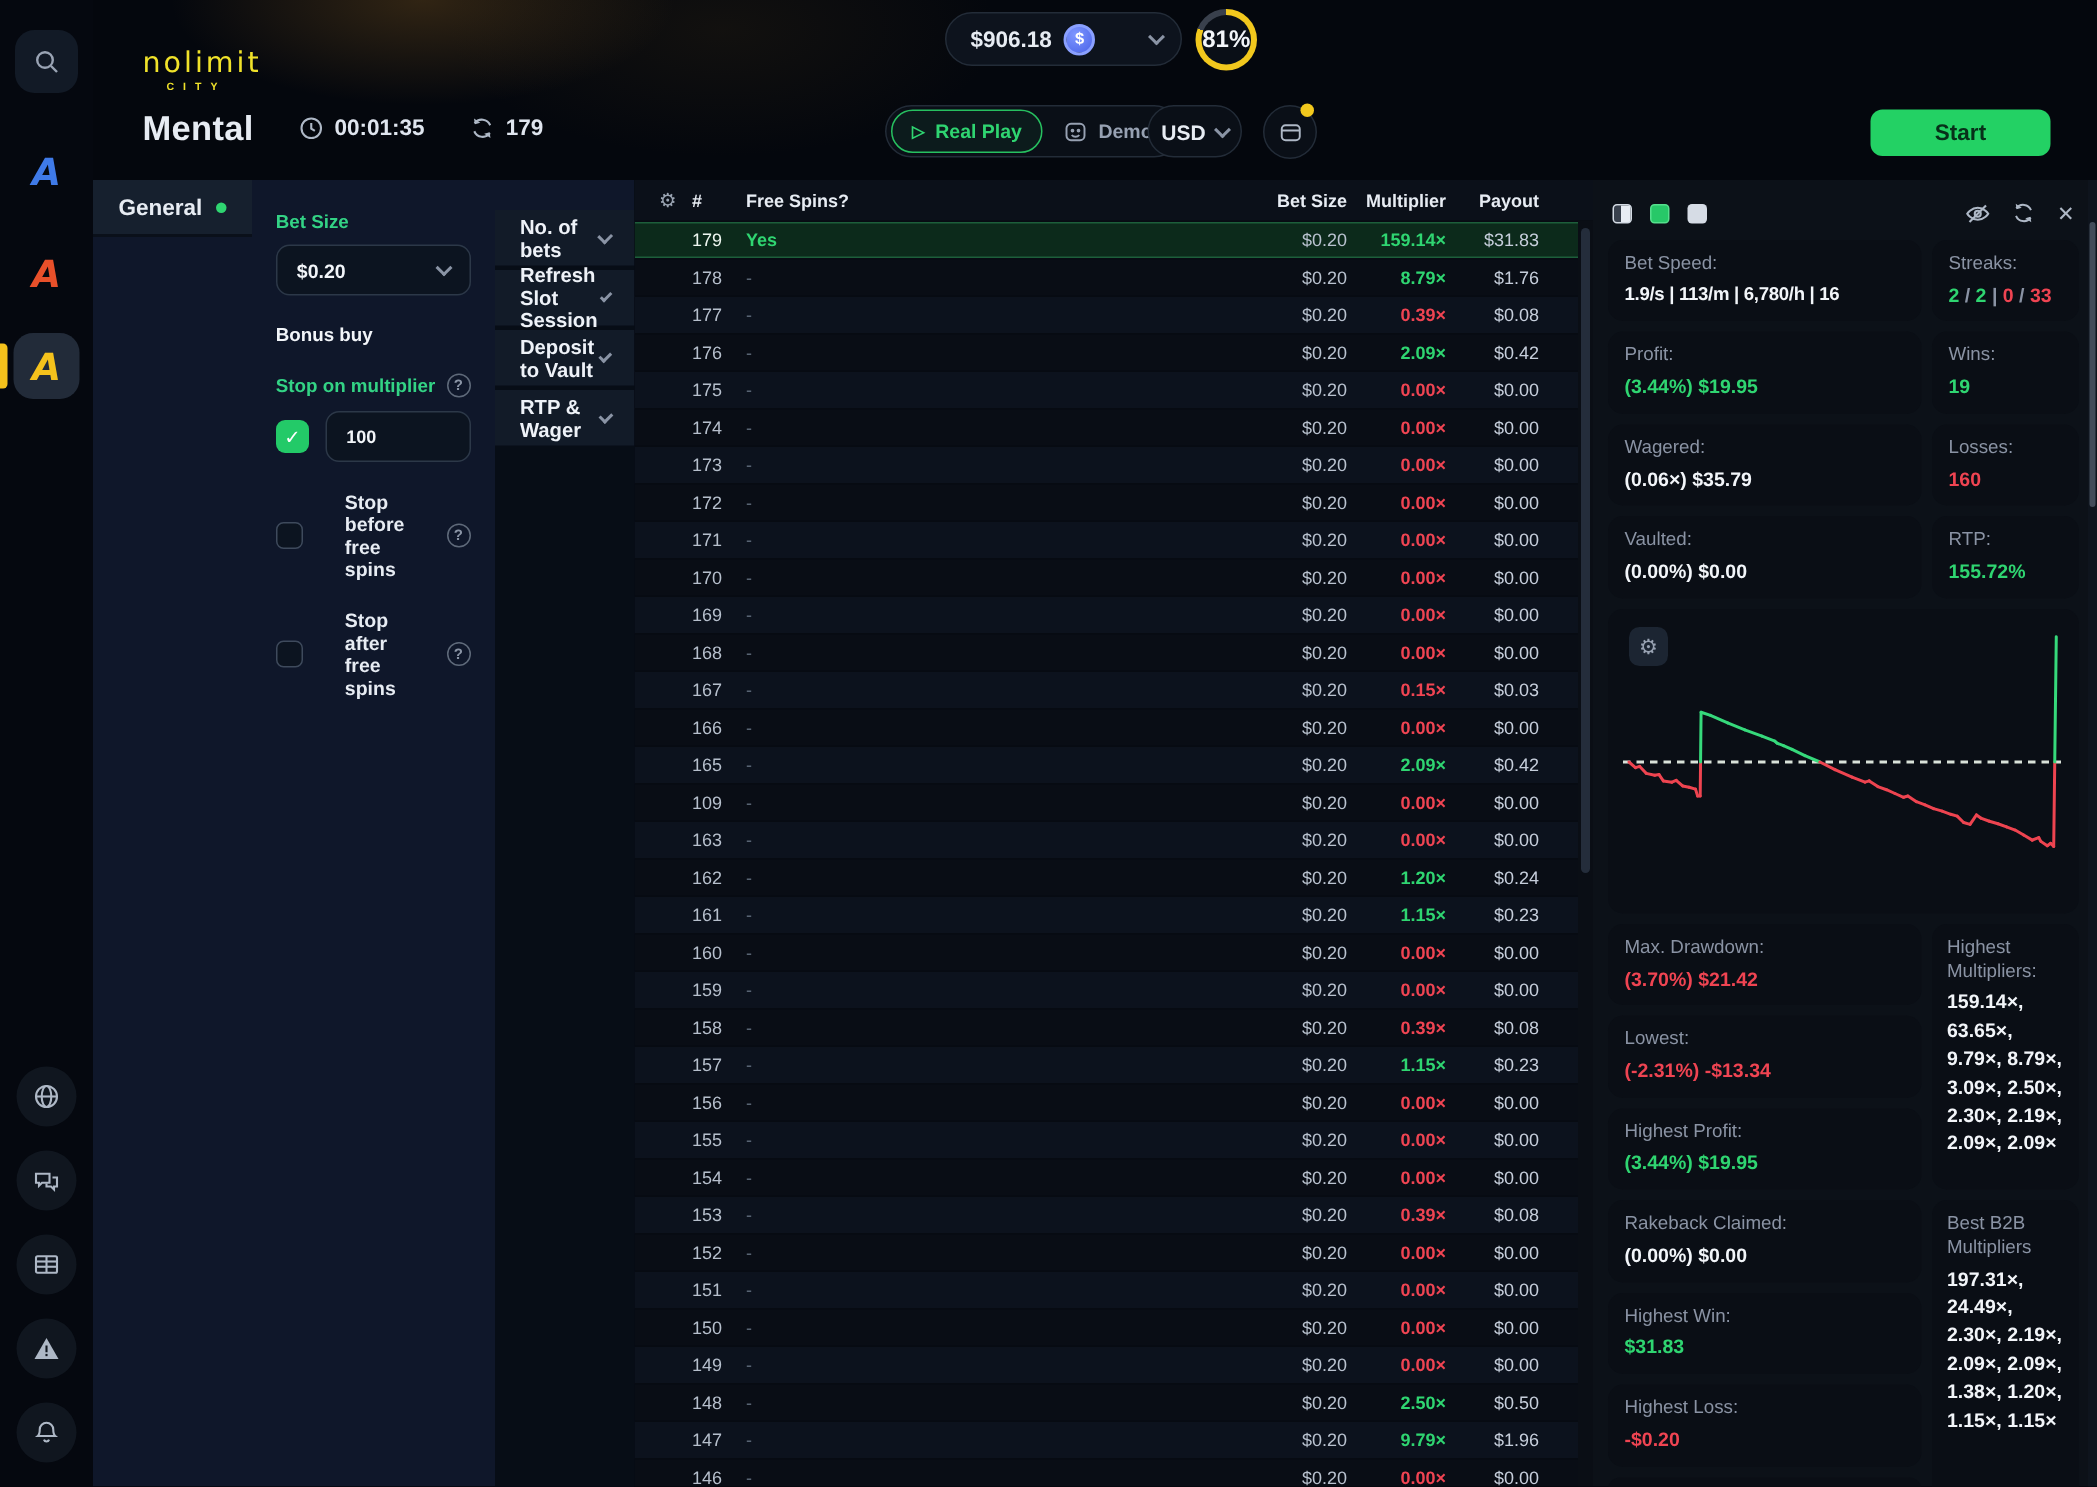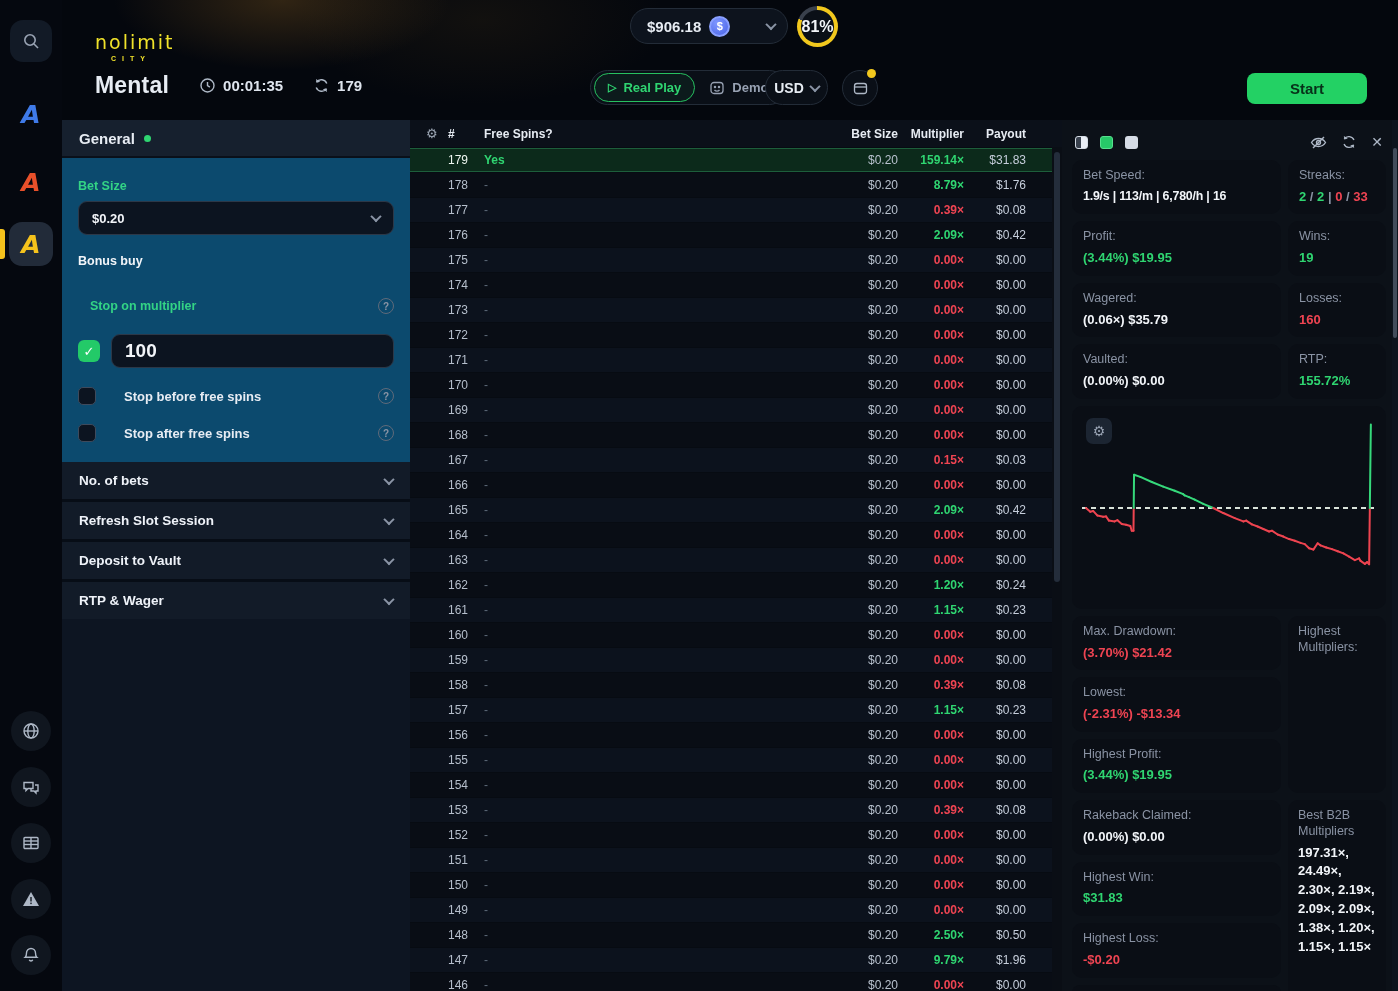--- a/index.html
+++ b/index.html
@@ -47,34 +47,34 @@
   .demo-item{display:flex;align-items:center;gap:7px;color:#97a1b2;font-size:13px;font-weight:600;padding:0 14px}
   .usd-pill{position:absolute;left:703px;top:70px;width:63px;height:35px;border:1px solid #232c38;border-radius:18px;background:#0a0f17;display:flex;align-items:center;justify-content:center;gap:7px;font-size:14px;font-weight:700}
   .wallet-btn{position:absolute;left:780px;top:70px;width:36px;height:36px;border-radius:50%;border:1px solid #232c38;background:#0a0f17;display:flex;align-items:center;justify-content:center;color:#aeb8c6}
   .wallet-dot{position:absolute;right:1px;top:-2px;width:9px;height:9px;border-radius:50%;background:#f2c81d}
   .start-btn{position:absolute;right:31px;top:73px;width:120px;height:31px;border-radius:8px;background:#23d164;color:#073019;font-size:15px;font-weight:700;display:flex;align-items:center;justify-content:center;border:none}
 
   
   .content{flex:1;display:flex;min-height:0}
 
   
-  .settings{flex:0 0 348px;background:#0c4a6e;display:flex;flex-direction:column}
+  .settings{flex:0 0 348px;background:#0f172a;display:flex;flex-direction:row}
   .settings-header{height:38px;flex:0 0 38px;background:#16202e;display:flex;align-items:center;gap:9px;padding:0 17px;font-size:15px;font-weight:700;border-bottom:2px solid #0a101a}
   .gdot{width:7px;height:7px;border-radius:50%;background:#2fd571}
   .settings-body{padding:6px 16px 0 16px}
   .field-label{font-size:12.5px;font-weight:700;margin:15px 0 8px 0;color:#f2f5f9}
   .green-label{color:#33d385}
   .label-row{display:flex;align-items:center;justify-content:space-between;margin:19px 0 9px 0}
   .select,.tinput{height:34px;background:#0c1420;border:1px solid #2c3848;border-radius:9px;display:flex;align-items:center;padding:0 13px;font-size:13px;font-weight:700;color:#f2f5f9}
   .select .ph{color:#7e8899;font-weight:400}
   .select .chevron{margin-left:auto}
   .help{width:16px;height:16px;border-radius:50%;border:1.5px solid #5f6a7a;color:#8a94a5;font-size:10px;font-weight:700;display:flex;align-items:center;justify-content:center}
   .stopmult-row{display:flex;align-items:center;gap:11px}
   .cb-on{width:22px;height:22px;flex:0 0 22px;border-radius:6px;background:#23ca68;color:#fff;font-size:13px;display:flex;align-items:center;justify-content:center}
-  .tinput{flex:1;font-weight:600;font-size:19px}
+  .tinput{flex:1;font-weight:600;font-size:12px}
   .cb-row{display:flex;align-items:center;gap:28px;margin-top:19px}
   .cb-off{width:18px;height:18px;flex:0 0 18px;border:1.5px solid #3e4a5c;border-radius:5px;background:#0c1420}
   .cb-label{font-size:13px;font-weight:700;flex:1}
   .acc-list{margin-top:20px;display:flex;flex-direction:column;gap:3px;background:#070d16}
   .acc{height:37px;background:#121b28;display:flex;align-items:center;padding:0 17px;font-size:13.5px;font-weight:700;color:#eef2f8}
   .acc .chevron{margin-left:auto}
   .settings-rest{flex:1;background:#0d1522}
 
   
   .table-col{flex:1;background:#070b12;display:flex;flex-direction:column;position:relative;min-width:0}
@@ -275,21 +275,21 @@
         <div class="settings-body" data-interactable="false">
           <div class="field-label green-label" data-interactable="false">Bet Size</div>
           <div class="select" data-interactable="true">
             <span data-interactable="false">$0.20</span>
             <span class="chevron" data-interactable="false"></span>
           </div>
 
           <div class="field-label" style="margin-top:19px" data-interactable="false">Bonus buy</div>
 
           <div class="label-row" data-interactable="false">
-            <span class="field-label green-label" style="margin:12px" data-interactable="false">Stop on multiplier</span>
+            <span class="field-label green-label" style="margin:0" data-interactable="false">Stop on multiplier</span>
             <span class="help" data-interactable="true">?</span>
           </div>
           <div class="stopmult-row" data-interactable="false">
             <span class="cb-on" data-interactable="true">
                 <span data-interactable="false">✓</span>
               </span>
             <div class="tinput" data-interactable="true">100</div>
           </div>
 
           <div class="cb-row" data-interactable="false">
@@ -449,21 +449,21 @@
             <div class="trow" data-interactable="true">
               <span class="c-gear" data-interactable="false"></span>
               <span class="c-num" data-interactable="false">165</span>
               <span class="c-fs fs-dash" data-interactable="false">-</span>
               <span class="c-bet" data-interactable="false">$0.20</span>
               <span class="c-mult win" data-interactable="false">2.09×</span>
               <span class="c-pay" data-interactable="false">$0.42</span>
             </div>
             <div class="trow" data-interactable="true">
               <span class="c-gear" data-interactable="false"></span>
-              <span class="c-num" data-interactable="false">164</span>
+              <span class="c-num" data-interactable="false">109</span>
               <span class="c-fs fs-dash" data-interactable="false">-</span>
               <span class="c-bet" data-interactable="false">$0.20</span>
               <span class="c-mult lose" data-interactable="false">0.00×</span>
               <span class="c-pay" data-interactable="false">$0.00</span>
             </div>
             <div class="trow" data-interactable="true">
               <span class="c-gear" data-interactable="false"></span>
               <span class="c-num" data-interactable="false">163</span>
               <span class="c-fs fs-dash" data-interactable="false">-</span>
               <span class="c-bet" data-interactable="false">$0.20</span>
@@ -750,20 +750,21 @@
                 <div class="lbl" data-interactable="false">Lowest:</div>
                 <div class="val red" data-interactable="false">(-2.31%) -$13.34</div>
               </div>
               <div class="card" data-interactable="false">
                 <div class="lbl" data-interactable="false">Highest Profit:</div>
                 <div class="val green" data-interactable="false">(3.44%) $19.95</div>
               </div>
             </div>
           <div class="card tallcard" data-interactable="false">
               <div class="lbl" data-interactable="false">Highest Multipliers:</div>
+              <div class="val white" data-interactable="false">159.14×, 63.65×, 9.79×, 8.79×, 3.09×, 2.50×, 2.30×, 2.19×, 2.09×, 2.09×</div>
             </div>
         </div>
 
         <div class="split" data-interactable="false">
           <div class="stack" data-interactable="false">
               <div class="card" data-interactable="false">
                 <div class="lbl" data-interactable="false">Rakeback Claimed:</div>
                 <div class="val white" data-interactable="false">(0.00%) $0.00</div>
               </div>
               <div class="card" data-interactable="false">

